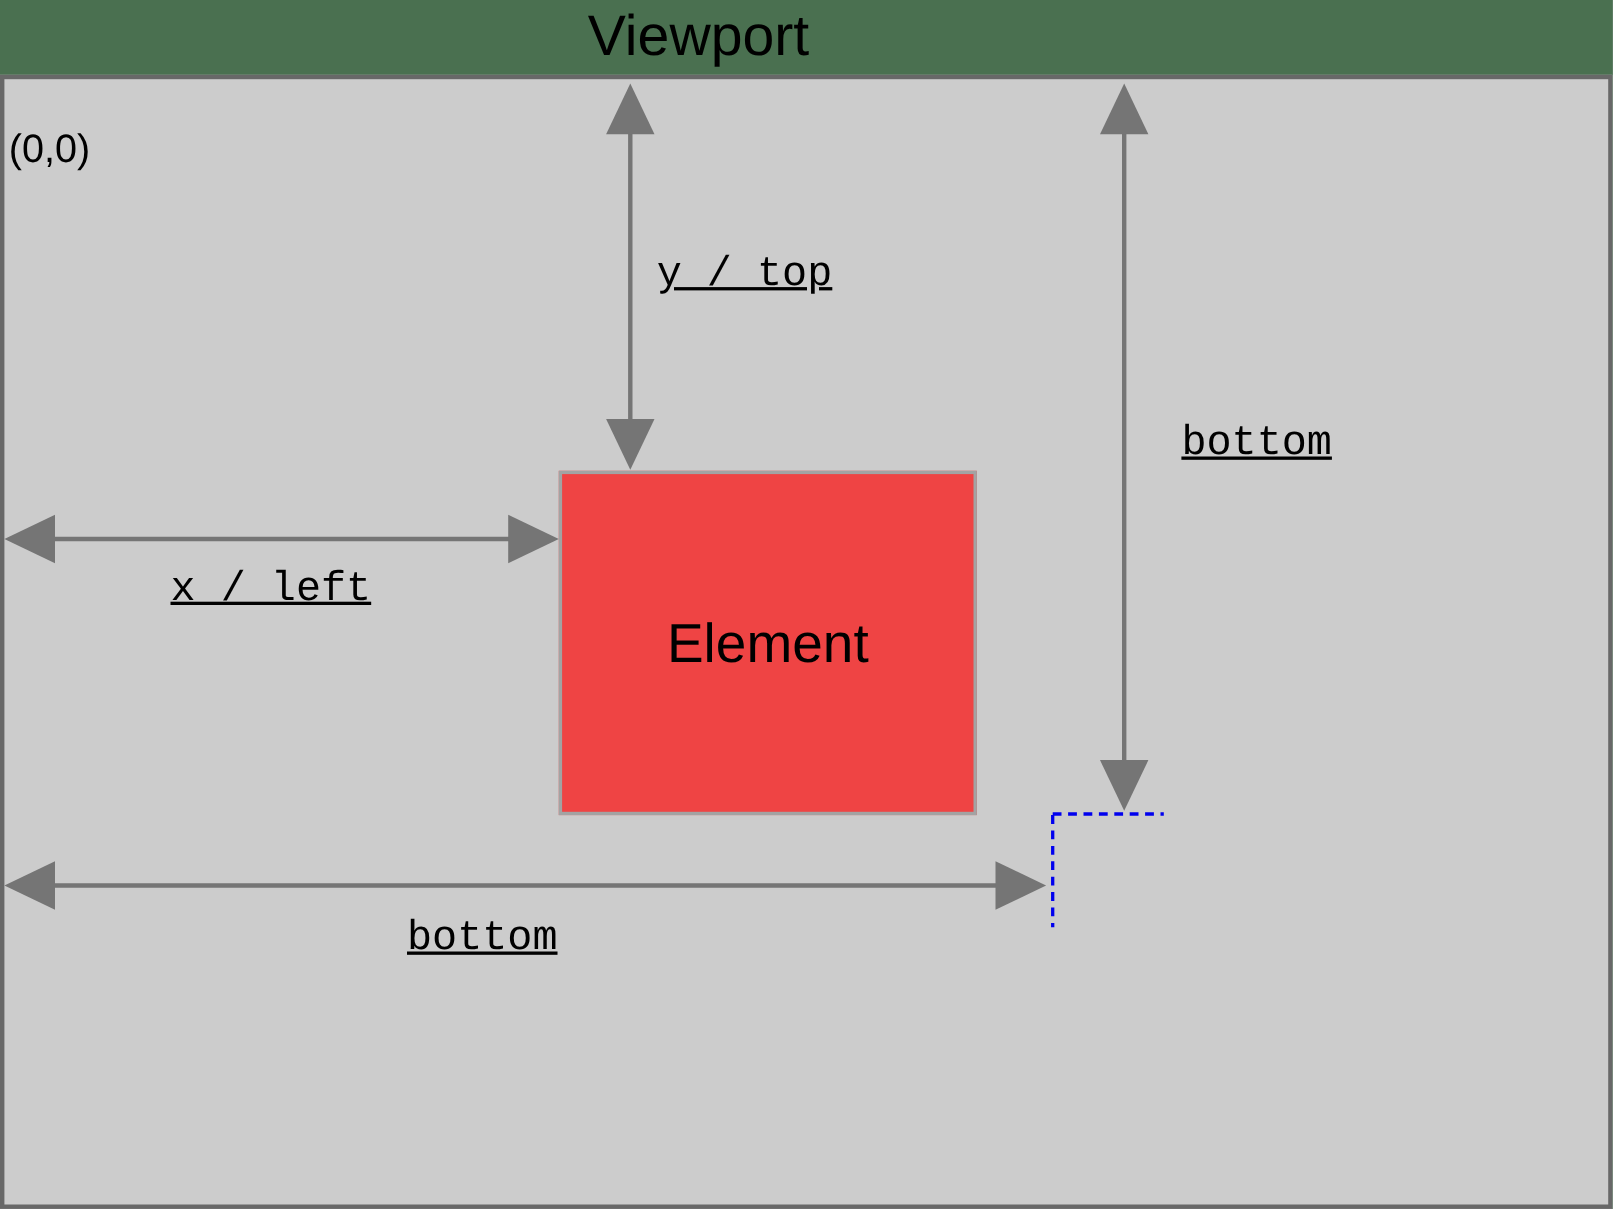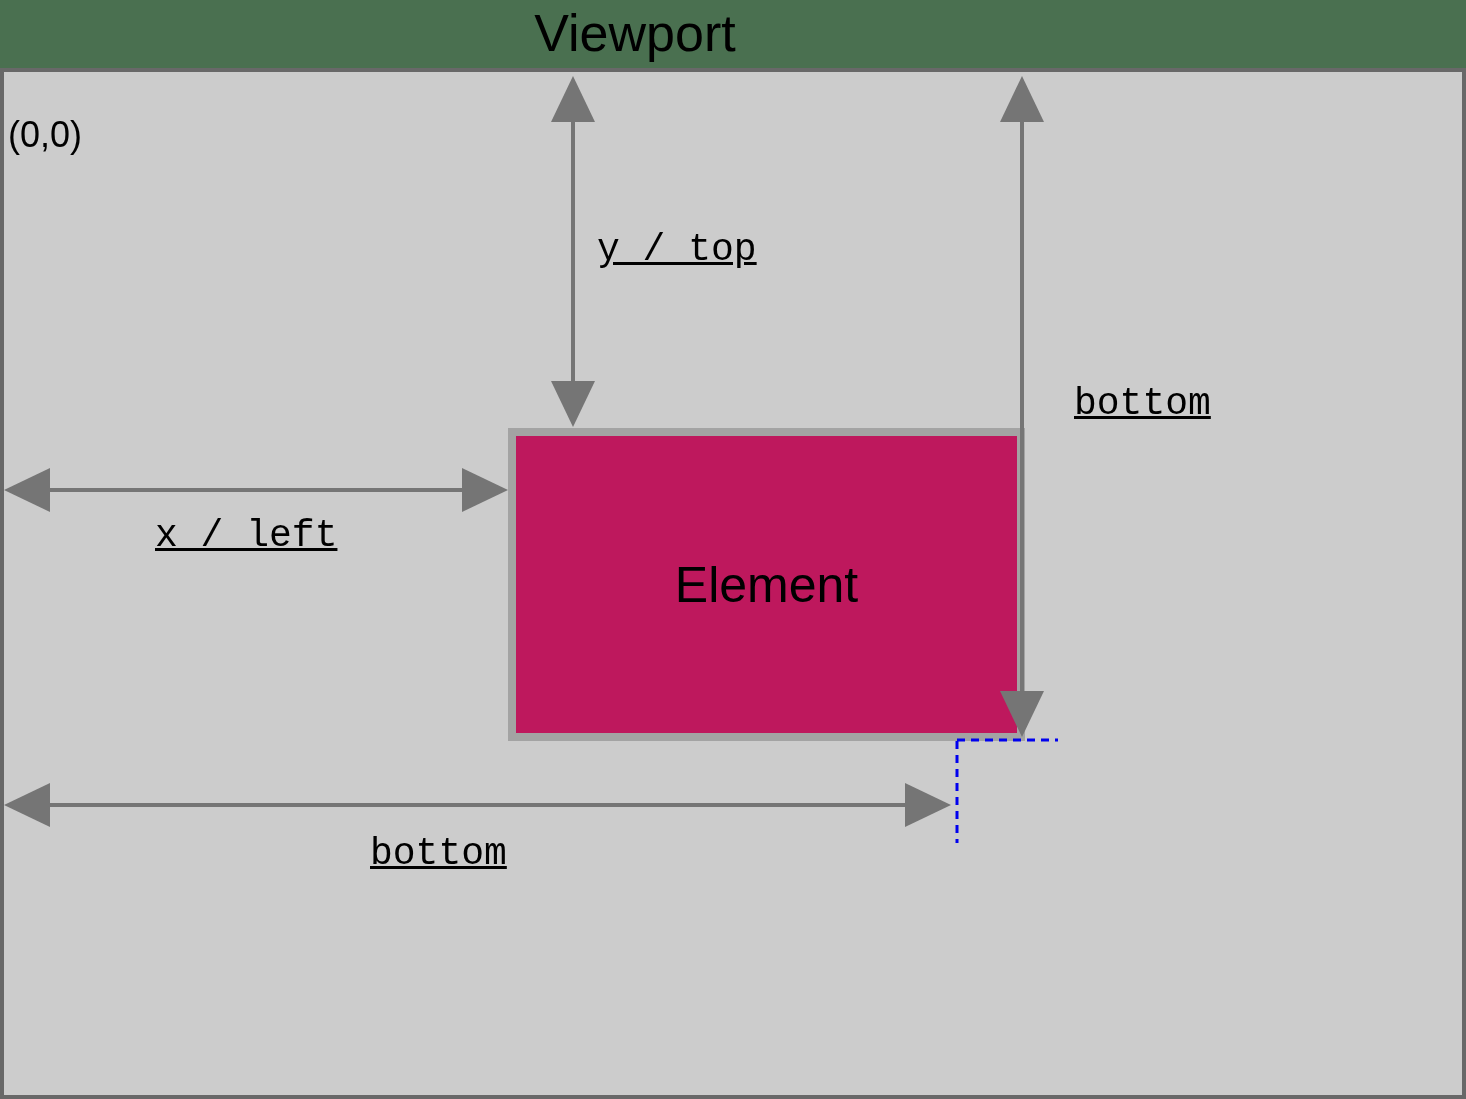--- a/index.html
+++ b/index.html
@@ -42,25 +42,25 @@
     top: 82px;
     left: 8px;
     font-size: 36px;
     color: #000;
     margin-top: 32px;
   }
   .element-box {
     position: absolute;
     top: 428px;
     left: 508px;
-    width: 517px;
+    width: 380px;
     height: 313px;
     box-sizing: border-box;
-    background: #be185d;
-    border: 8px solid #a3a3a3;
+    background: #ef4444;
+    border: 3px solid #a3a3a3;
     display: flex;
     align-items: center;
     justify-content: center;
   }
   .element-label {
     font-size: 50px;
     color: #000;
   }
   .overlay-svg {
     position: absolute;

